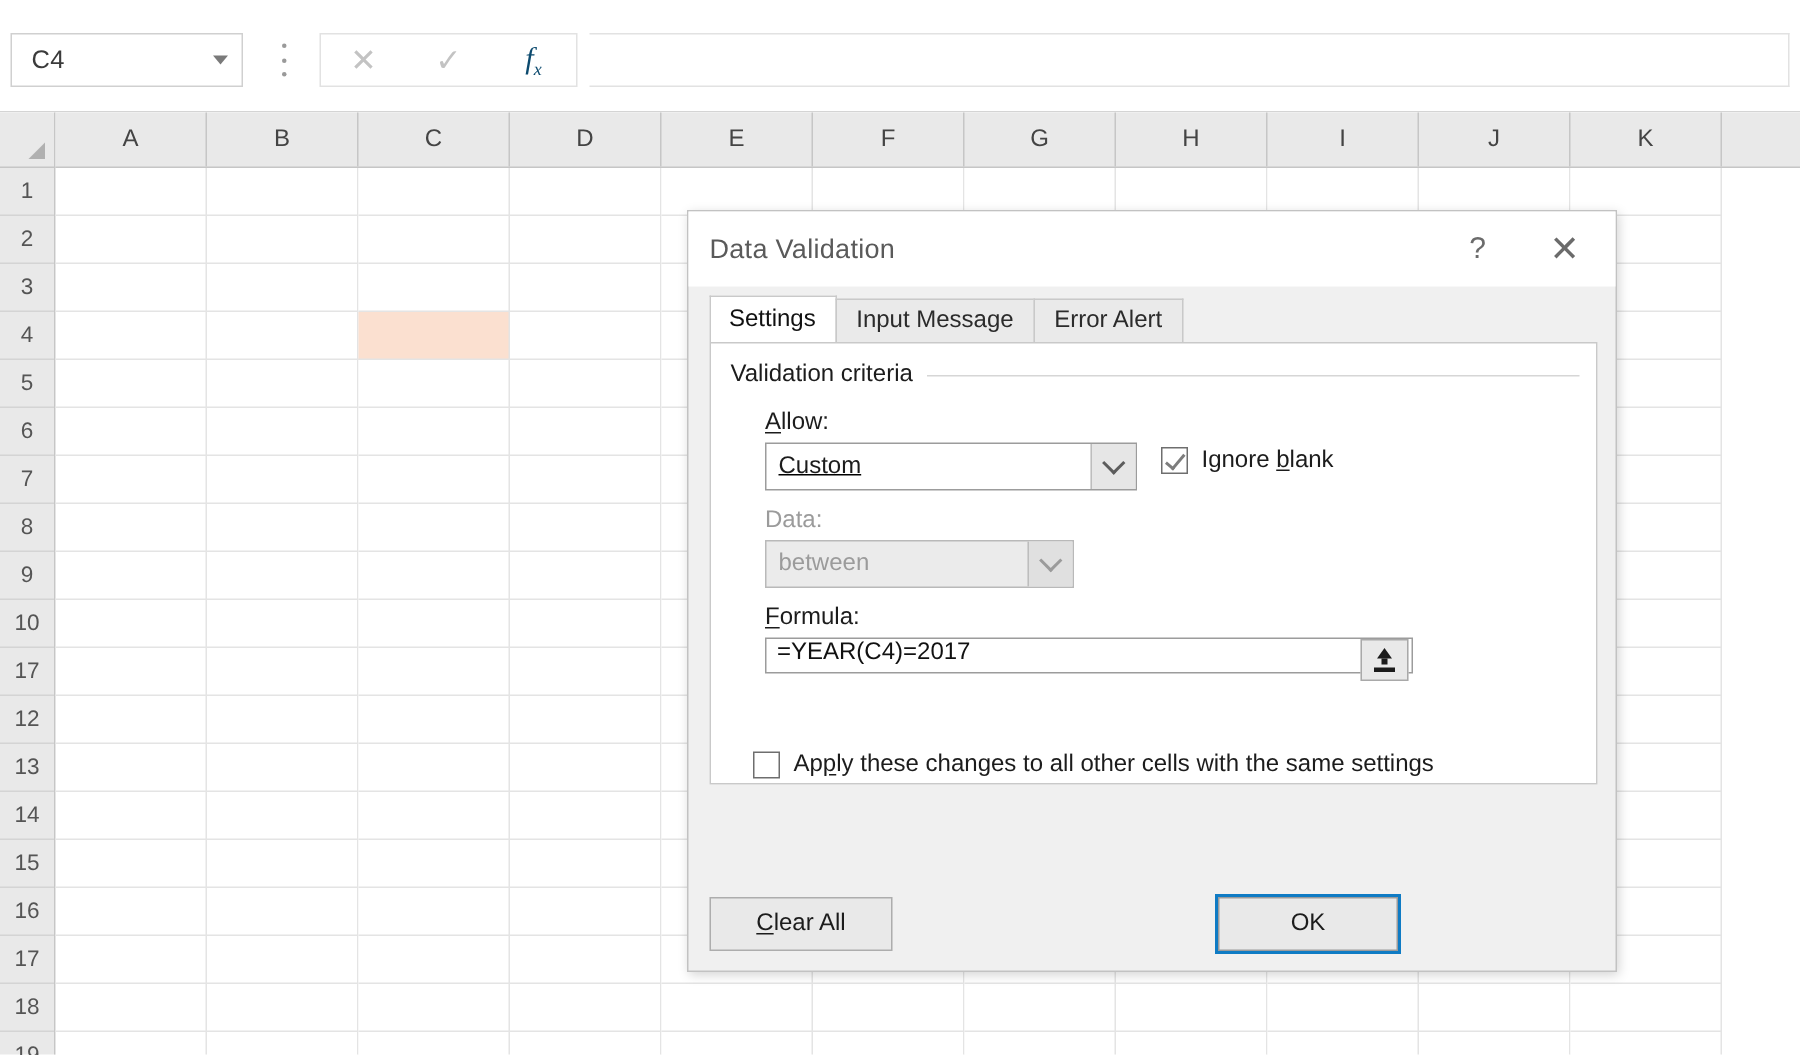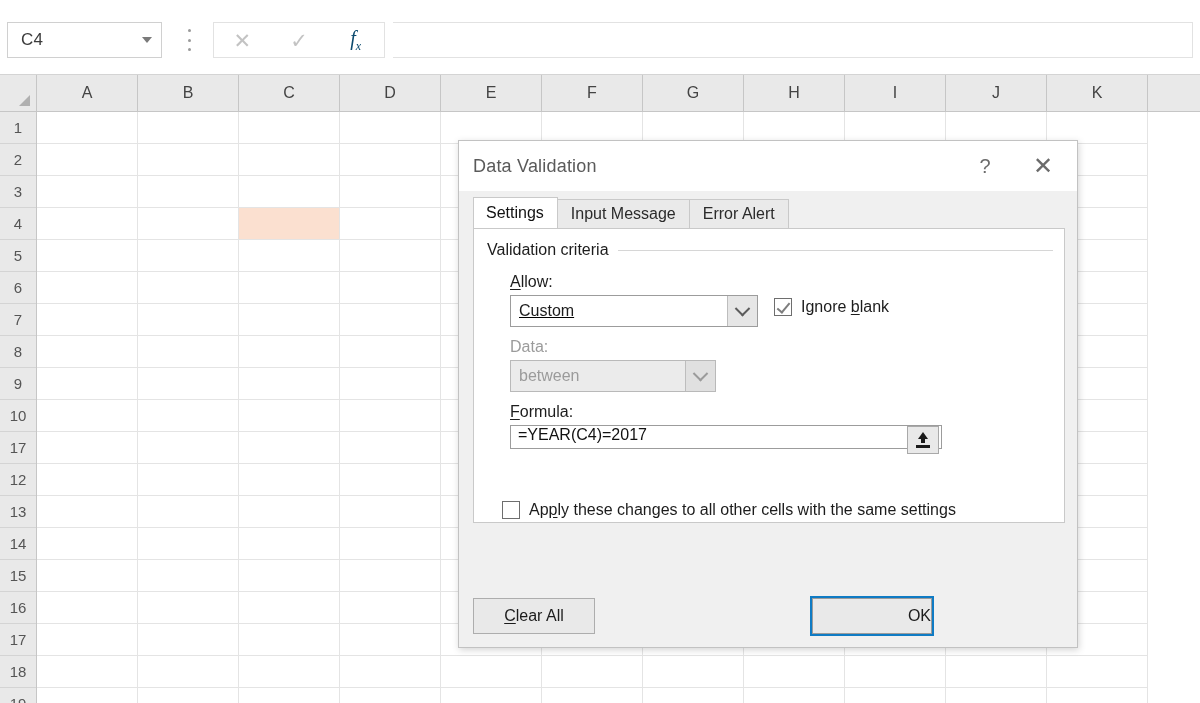--- a/index.html
+++ b/index.html
@@ -707,18 +707,18 @@
     </div>
 
   </div>
 
   <div class="btn" style="left:14px; top:457px; width:122px;">
     <span>
       <span></span><u>C</u><span>lear All</span>
     </span>
   </div>
 
-  <div class="btn default" style="left:353px; top:457px; width:120px;justify-content:flex-end;">
+  <div class="btn default" style="left:353px; top:457px; width:120px;">
     <span>OK</span>
   </div>
 
 
 </div>
 
 </body></html>

